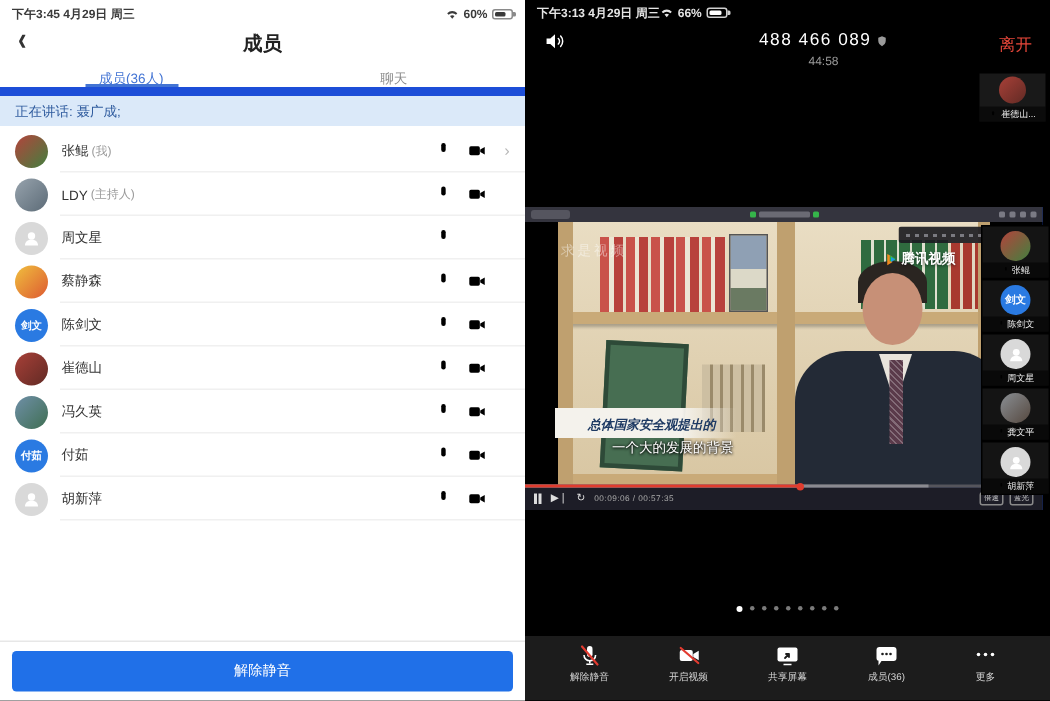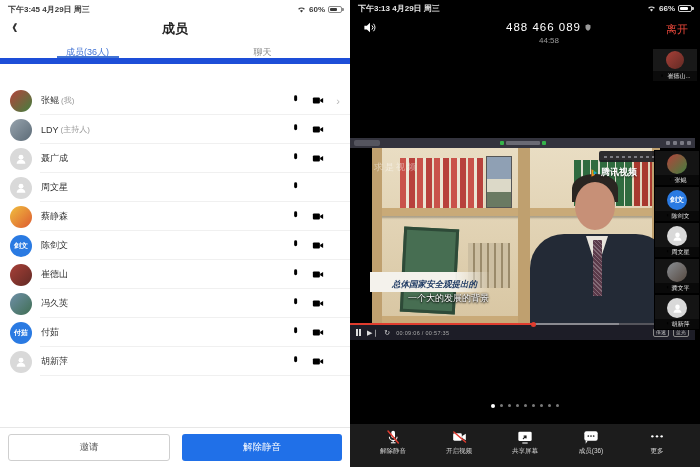--- a/index.html
+++ b/index.html
@@ -43,21 +43,21 @@
   .slash-line { stroke:#e23b30; stroke-width:2.2; stroke-linecap:round; }
   .chev { font-size:11px; color:#b8b8b8; width:8px; text-align:center; }
   .l-bottom { position:absolute; bottom:0; left:0; right:0; height:40px; background:#fff;
     border-top:1px solid #e7e7e7; display:flex; gap:12px; padding:6px 8px; }
   .btn { flex:1; height:27px; border-radius:3px; font-size:9.5px; display:flex; align-items:center; justify-content:center; cursor:pointer; }
   .btn-invite { background:#fff; border:1px solid #cfcfcf; color:#555; }
   .btn-unmute { background:#2070e8; color:#fff; }
 
   
   #right { left:350px; background:#000; color:#fff; }
-  .r-status { height:14px; display:flex; justify-content:space-between; align-items:center;
+  .r-status { height:14px; display:flex; justify-content:flex-start; align-items:center;
     padding:2px 8px 0 8px; font-size:8px; font-weight:bold; color:#e5e5e5; }
   .r-status .battery { border-color:#cfcfcf; }
   .r-status .battery::after { background:#cfcfcf; }
   .r-status .battery .fill { background:#fff; width:66%; }
   .r-header { position:relative; height:34px;padding-left:48px; }
   .spk { position:absolute; left:12px; top:6px; cursor:pointer; }
   .meet-mid { text-align:center; padding-top:3px; }
   .meet-id { font-size:11.5px; letter-spacing:1px; color:#fff; display:inline-flex; align-items:center; gap:3px; }
   .meet-timer { font-size:8px; color:#9a9a9a; margin-top:1px; }
   .leave { position:absolute; right:12px; top:8px; color:#e8473a; font-size:11px; cursor:pointer; }
@@ -179,20 +179,21 @@
     </span>
   </div>
   <div class="l-header">
     <span class="back">‹</span>
     <div class="l-title">成员</div>
   </div>
   <div class="l-tabs">
     <div class="tab active">成员(36人)</div>
     <div class="tab">聊天</div>
   </div>
+  <div class="banner">正在讲话: 聂广成;</div>
 
   <div class="m-list">
 
       <div class="m-row">
         <span class="avatar" style="background: linear-gradient(135deg, rgb(180, 67, 60), rgb(66, 128, 63));">
           
           
         </span>
         <span class="m-name">张鲲</span>
         <span class="m-tag">(我)</span>
@@ -225,32 +226,144 @@
             </svg>
           </span>
           <span class="sicon cam-off">
             <svg width="14" height="13" viewBox="0 0 24 24">
               <use href="#cam-shape"></use>
             </svg>
           </span>
           <span class="chev" style="visibility: hidden;">›</span>
         </span>
       </div>
+
+
 
       <div class="m-row">
         <span class="avatar placeholder">
           <svg class="person-glyph" width="14" height="14" viewBox="0 0 24 24">
             <use href="#person-shape"></use>
           </svg>
 
         </span>
-        <span class="m-name">聂广成</span>
+        <span class="m-name">周文星</span>
         <span class="m-tag"></span>
         <span class="m-icons">
-          <span class="sicon mic-active">
+          <span class="sicon mic-phone">
+            <svg width="13" height="13" viewBox="0 0 24 24">
+              <use href="#mic-shape"></use>
+            </svg>
+          </span>
+          <span class="sicon cam-none">
+            <svg width="14" height="13" viewBox="0 0 24 24">
+              <use href="#cam-shape"></use>
+            </svg>
+          </span>
+          <span class="chev" style="visibility: hidden;">›</span>
+        </span>
+      </div>
+
+      <div class="m-row">
+        <span class="avatar" style="background: linear-gradient(135deg, rgb(240, 191, 62), rgb(221, 90, 49));">
+          
+          
+        </span>
+        <span class="m-name">蔡静森</span>
+        <span class="m-tag"></span>
+        <span class="m-icons">
+          <span class="sicon mic-muted">
+            <svg width="13" height="13" viewBox="0 0 24 24">
+              <use href="#mic-shape"></use>
+            </svg>
+          </span>
+          <span class="sicon cam-off">
+            <svg width="14" height="13" viewBox="0 0 24 24">
+              <use href="#cam-shape"></use>
+            </svg>
+          </span>
+          <span class="chev" style="visibility: hidden;">›</span>
+        </span>
+      </div>
+
+      <div class="m-row">
+        <span class="avatar has-initials" style="background: rgb(42, 122, 226);">
+
+          <span class="initials">剑文</span>
+        </span>
+        <span class="m-name">陈剑文</span>
+        <span class="m-tag"></span>
+        <span class="m-icons">
+          <span class="sicon mic-muted">
+            <svg width="13" height="13" viewBox="0 0 24 24">
+              <use href="#mic-shape"></use>
+            </svg>
+          </span>
+          <span class="sicon cam-off">
+            <svg width="14" height="13" viewBox="0 0 24 24">
+              <use href="#cam-shape"></use>
+            </svg>
+          </span>
+          <span class="chev" style="visibility: hidden;">›</span>
+        </span>
+      </div>
+
+      <div class="m-row">
+        <span class="avatar" style="background: linear-gradient(135deg, rgb(168, 64, 56), rgb(97, 42, 36));">
+          
+          
+        </span>
+        <span class="m-name">崔德山</span>
+        <span class="m-tag"></span>
+        <span class="m-icons">
+          <span class="sicon mic-muted">
+            <svg width="13" height="13" viewBox="0 0 24 24">
+              <use href="#mic-shape"></use>
+            </svg>
+          </span>
+          <span class="sicon cam-off">
+            <svg width="14" height="13" viewBox="0 0 24 24">
+              <use href="#cam-shape"></use>
+            </svg>
+          </span>
+          <span class="chev" style="visibility: hidden;">›</span>
+        </span>
+      </div>
+
+      <div class="m-row">
+        <span class="avatar" style="background: linear-gradient(135deg, rgb(111, 143, 168), rgb(63, 110, 82));">
+          
+          
+        </span>
+        <span class="m-name">冯久英</span>
+        <span class="m-tag"></span>
+        <span class="m-icons">
+          <span class="sicon mic-muted">
+            <svg width="13" height="13" viewBox="0 0 24 24">
+              <use href="#mic-shape"></use>
+            </svg>
+          </span>
+          <span class="sicon cam-off">
+            <svg width="14" height="13" viewBox="0 0 24 24">
+              <use href="#cam-shape"></use>
+            </svg>
+          </span>
+          <span class="chev" style="visibility: hidden;">›</span>
+        </span>
+      </div>
+
+      <div class="m-row">
+        <span class="avatar has-initials" style="background: rgb(42, 122, 226);">
+
+          <span class="initials">付茹</span>
+        </span>
+        <span class="m-name">付茹</span>
+        <span class="m-tag"></span>
+        <span class="m-icons">
+          <span class="sicon mic-muted">
             <svg width="13" height="13" viewBox="0 0 24 24">
               <use href="#mic-shape"></use>
             </svg>
           </span>
           <span class="sicon cam-off">
             <svg width="14" height="13" viewBox="0 0 24 24">
               <use href="#cam-shape"></use>
             </svg>
           </span>
           <span class="chev" style="visibility: hidden;">›</span>
@@ -258,175 +371,39 @@
       </div>
 
 
       <div class="m-row">
         <span class="avatar placeholder">
           <svg class="person-glyph" width="14" height="14" viewBox="0 0 24 24">
             <use href="#person-shape"></use>
           </svg>
 
         </span>
-        <span class="m-name">周文星</span>
-        <span class="m-tag"></span>
-        <span class="m-icons">
-          <span class="sicon mic-phone">
-            <svg width="13" height="13" viewBox="0 0 24 24">
-              <use href="#mic-shape"></use>
-            </svg>
-          </span>
-          <span class="sicon cam-none">
-            <svg width="14" height="13" viewBox="0 0 24 24">
-              <use href="#cam-shape"></use>
-            </svg>
-          </span>
-          <span class="chev" style="visibility: hidden;">›</span>
-        </span>
-      </div>
-
-      <div class="m-row">
-        <span class="avatar" style="background: linear-gradient(135deg, rgb(240, 191, 62), rgb(221, 90, 49));">
-          
-          
-        </span>
-        <span class="m-name">蔡静森</span>
-        <span class="m-tag"></span>
-        <span class="m-icons">
-          <span class="sicon mic-muted">
-            <svg width="13" height="13" viewBox="0 0 24 24">
-              <use href="#mic-shape"></use>
-            </svg>
-          </span>
-          <span class="sicon cam-off">
-            <svg width="14" height="13" viewBox="0 0 24 24">
-              <use href="#cam-shape"></use>
-            </svg>
-          </span>
-          <span class="chev" style="visibility: hidden;">›</span>
-        </span>
-      </div>
-
-      <div class="m-row">
-        <span class="avatar has-initials" style="background: rgb(42, 122, 226);">
-
-          <span class="initials">剑文</span>
-        </span>
-        <span class="m-name">陈剑文</span>
-        <span class="m-tag"></span>
-        <span class="m-icons">
-          <span class="sicon mic-muted">
-            <svg width="13" height="13" viewBox="0 0 24 24">
-              <use href="#mic-shape"></use>
-            </svg>
-          </span>
-          <span class="sicon cam-off">
-            <svg width="14" height="13" viewBox="0 0 24 24">
-              <use href="#cam-shape"></use>
-            </svg>
-          </span>
-          <span class="chev" style="visibility: hidden;">›</span>
-        </span>
-      </div>
-
-      <div class="m-row">
-        <span class="avatar" style="background: linear-gradient(135deg, rgb(168, 64, 56), rgb(97, 42, 36));">
-          
-          
-        </span>
-        <span class="m-name">崔德山</span>
-        <span class="m-tag"></span>
-        <span class="m-icons">
-          <span class="sicon mic-muted">
-            <svg width="13" height="13" viewBox="0 0 24 24">
-              <use href="#mic-shape"></use>
-            </svg>
-          </span>
-          <span class="sicon cam-off">
-            <svg width="14" height="13" viewBox="0 0 24 24">
-              <use href="#cam-shape"></use>
-            </svg>
-          </span>
-          <span class="chev" style="visibility: hidden;">›</span>
-        </span>
-      </div>
-
-      <div class="m-row">
-        <span class="avatar" style="background: linear-gradient(135deg, rgb(111, 143, 168), rgb(63, 110, 82));">
-          
-          
-        </span>
-        <span class="m-name">冯久英</span>
-        <span class="m-tag"></span>
-        <span class="m-icons">
-          <span class="sicon mic-muted">
-            <svg width="13" height="13" viewBox="0 0 24 24">
-              <use href="#mic-shape"></use>
-            </svg>
-          </span>
-          <span class="sicon cam-off">
-            <svg width="14" height="13" viewBox="0 0 24 24">
-              <use href="#cam-shape"></use>
-            </svg>
-          </span>
-          <span class="chev" style="visibility: hidden;">›</span>
-        </span>
-      </div>
-
-      <div class="m-row">
-        <span class="avatar has-initials" style="background: rgb(42, 122, 226);">
-
-          <span class="initials">付茹</span>
-        </span>
-        <span class="m-name">付茹</span>
-        <span class="m-tag"></span>
-        <span class="m-icons">
-          <span class="sicon mic-muted">
-            <svg width="13" height="13" viewBox="0 0 24 24">
-              <use href="#mic-shape"></use>
-            </svg>
-          </span>
-          <span class="sicon cam-off">
-            <svg width="14" height="13" viewBox="0 0 24 24">
-              <use href="#cam-shape"></use>
-            </svg>
-          </span>
-          <span class="chev" style="visibility: hidden;">›</span>
-        </span>
-      </div>
-
-
-      <div class="m-row">
-        <span class="avatar placeholder">
-          <svg class="person-glyph" width="14" height="14" viewBox="0 0 24 24">
-            <use href="#person-shape"></use>
-          </svg>
-
-        </span>
         <span class="m-name">胡新萍</span>
         <span class="m-tag"></span>
         <span class="m-icons">
           <span class="sicon mic-muted">
             <svg width="13" height="13" viewBox="0 0 24 24">
               <use href="#mic-shape"></use>
             </svg>
           </span>
           <span class="sicon cam-off">
             <svg width="14" height="13" viewBox="0 0 24 24">
               <use href="#cam-shape"></use>
             </svg>
           </span>
           <span class="chev" style="visibility: hidden;">›</span>
         </span>
       </div>
     </div>
 
   <div class="l-bottom">
-    <div class="btn btn-invite">邀请</div>
     <div class="btn btn-unmute">解除静音</div>
   </div>
 </div>
 
 <div id="right" class="panel">
   <div class="r-status">
     <span>下午3:13  4月29日 周三</span>
     <span class="stat-right">
       <span class="wifi">
           <svg width="9" height="7" viewBox="0 0 24 18">

